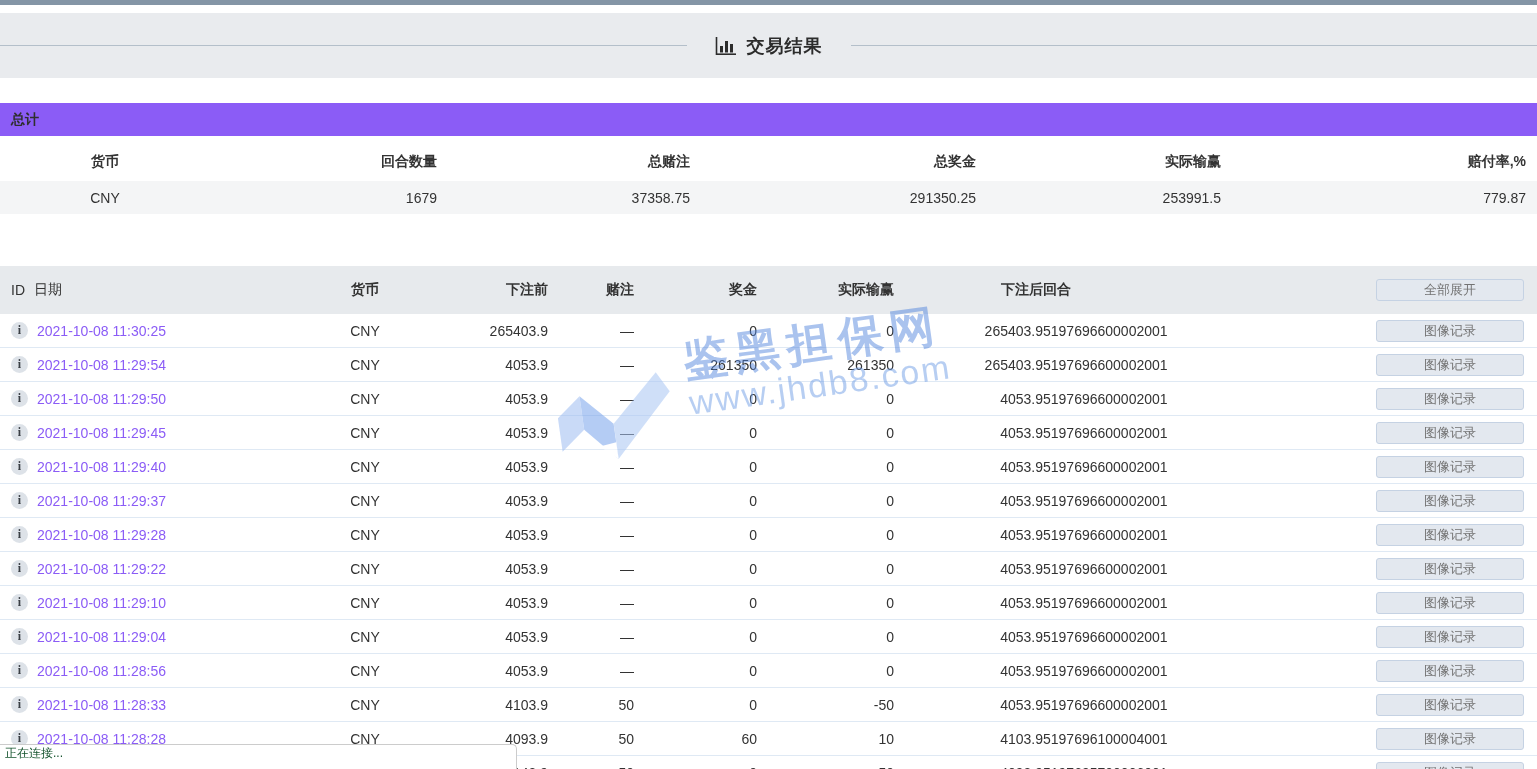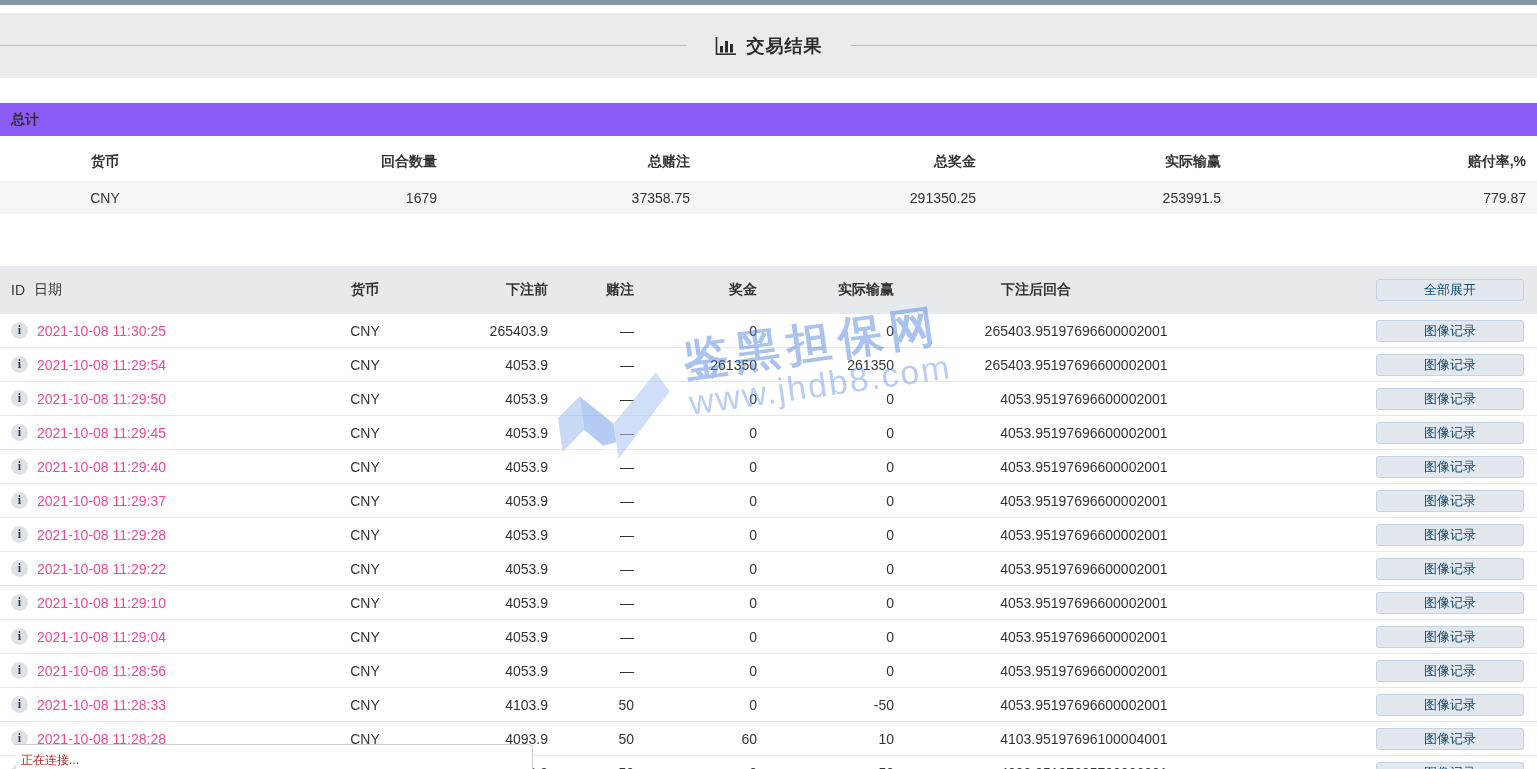--- a/index.html
+++ b/index.html
@@ -34,38 +34,38 @@
   .thead { height:48px; background:#e7eaed; font-weight:bold; font-size:14px; }
   .trow { height:34px; border-bottom:1px solid #dfe9f4; font-size:14px; background:#fff; }
   .c { overflow:hidden; white-space:nowrap; }
   .c-date { display:flex; align-items:center; gap:9px; padding-left:11px; font-weight:normal; }
   .thead .c-date { }
   .c-cur { text-align:center; }
   .num { text-align:right; }
   .c-round { text-align:left; }
   .c-btn { display:flex; justify-content:flex-end; padding-right:13px; }
   .btn { width:148px; height:22px; background:#e3e8ef; border:1px solid #c5d2e3; border-radius:3px;
-    font-size:13px; color:#0c4a6e; font-family:inherit; display:flex; align-items:center; justify-content:center; cursor:pointer; }
+    font-size:13px; color:#737373; font-family:inherit; display:flex; align-items:center; justify-content:center; cursor:pointer; }
   .info-ico { width:17px; height:17px; border-radius:50%; background:#dde2e8; color:#3a3f45;
     font-family:"Liberation Serif","DejaVu Serif",serif; font-weight:bold; font-size:12px;
     display:inline-flex; align-items:center; justify-content:center; flex:0 0 17px; }
-  .date-text { color:#ec4899;text-align:center; }
+  .date-text { color:#8b5cf6;text-align:center; }
 
   
   .watermark { position:absolute; left:552px; top:326px; width:430px; display:flex; align-items:flex-start;
     gap:14px; transform:rotate(-8deg); pointer-events:none; z-index:5; }
   .wm-logo { width:122px; height:96px; margin-top:28px; opacity:.55; flex:0 0 122px; }
   .wm-texts { display:flex; flex-direction:column; }
   .wm-brand { font-size:45px; font-weight:bold; letter-spacing:7px; color:rgba(77,130,220,.48); line-height:1.05; }
   .wm-url { font-size:34px; color:rgba(105,152,228,.48); letter-spacing:2px; }
 
   
-  .status-bar { position:absolute; left:16px; bottom:0; width:517px; height:25px; background:#fff;
+  .status-bar { position:absolute; left:0; bottom:0; width:517px; height:25px; background:#fff;
     border-top:1px solid #ccc; border-right:1px solid #ccc; border-top-right-radius:5px;
-    font-size:12px; color:#b91c1c; display:flex; align-items:flex-end; padding-left:5px; z-index:10; }
+    font-size:12px; color:#14532d; display:flex; align-items:flex-start; padding-left:5px; z-index:10; }
 </style>
 </head>
 <body>
 
 <div id="app">
 
   <div class="top-strip"></div>
 
   <div class="title-band">
     <div class="title-line"></div>

